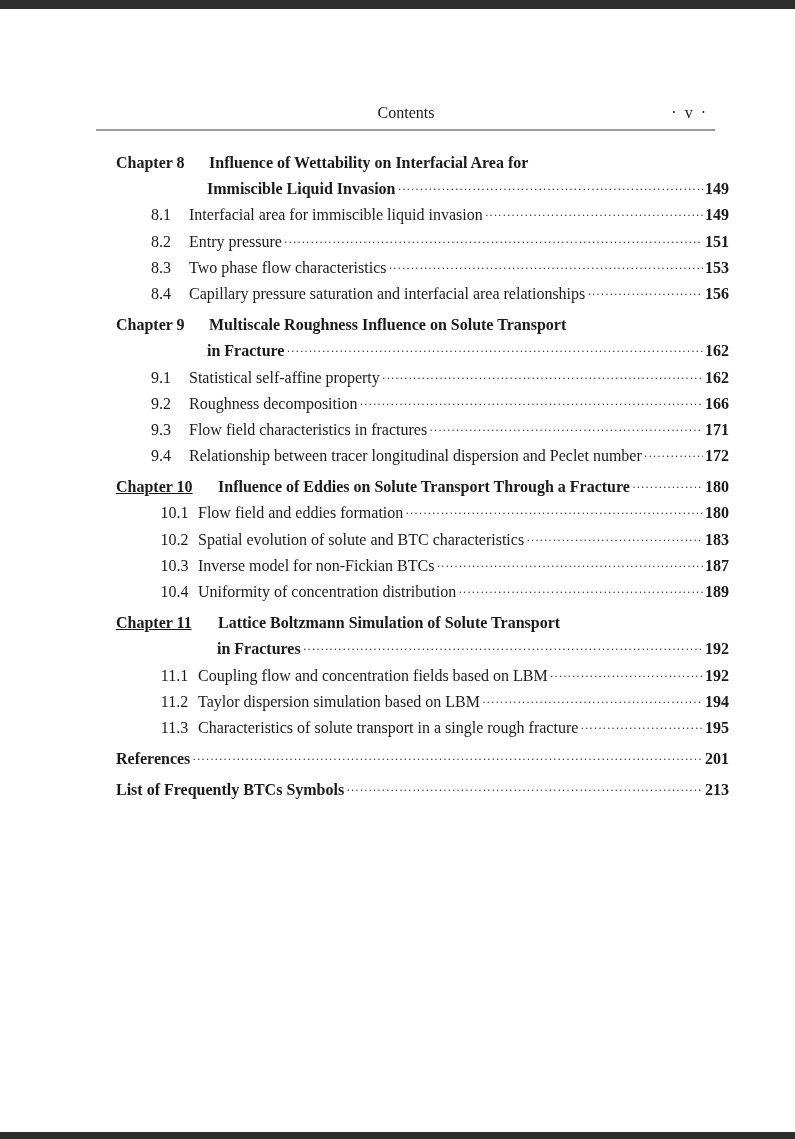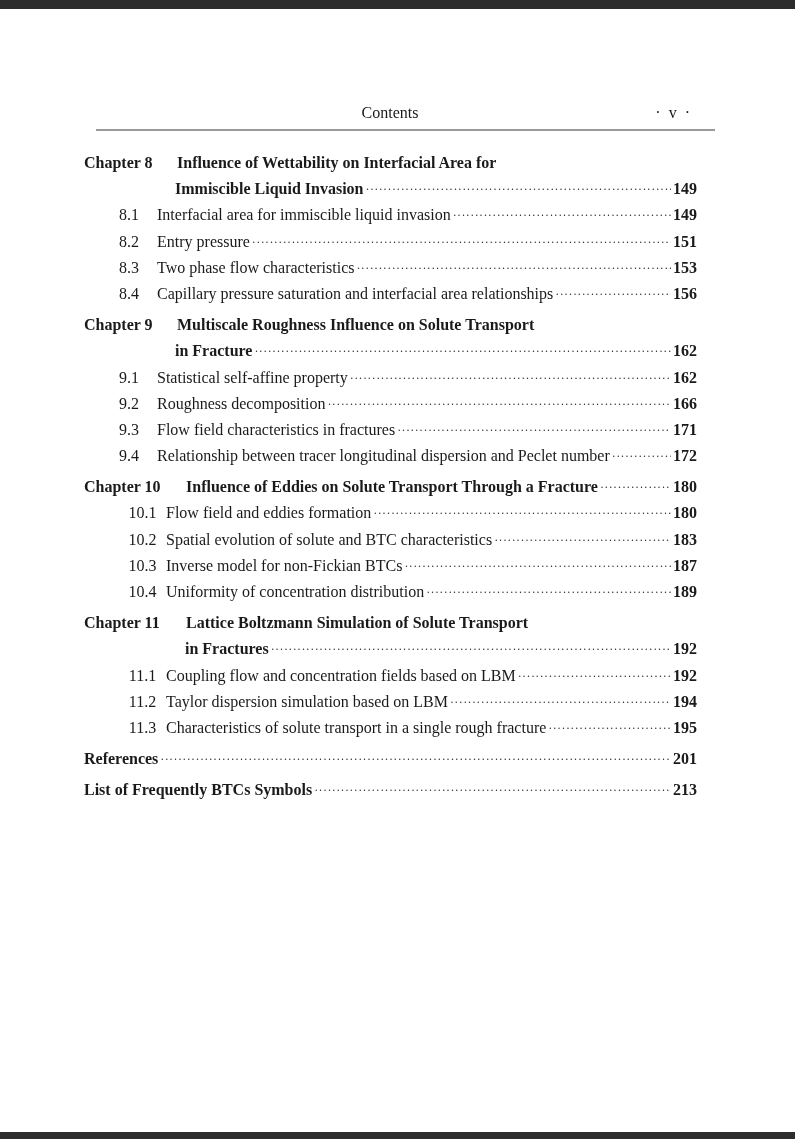--- a/index.html
+++ b/index.html
@@ -2,34 +2,34 @@
 <html><head>
 <meta charset="utf-8">
 <style>
   html, body { margin: 0; padding: 0; }
   body {
     width: 795px; height: 1139px; background: #ffffff; position: relative; overflow: hidden;
     font-family: "Liberation Serif", "DejaVu Serif", serif; color: #1a1a1a;
   }
   .bar-top { position: absolute; left: 0; top: 0; width: 795px; height: 9px; background: #2d2d2d; }
   .bar-bottom { position: absolute; left: 0; top: 1132px; width: 795px; height: 7px; background: #2d2d2d; }
-  .header { position: absolute; left: 80px; top: 104px; width: 620px; height: 24px; }
+  .header { position: absolute; left: 96px; top: 104px; width: 620px; height: 24px; }
   .header-title { position: absolute; left: 0; width: 620px; text-align: center; top: 0; font-size: 16px; }
   .header-page { position: absolute; right: 8px; top: 0; font-size: 16px; letter-spacing: 2px; }
   .rule { position: absolute; left: 96px; top: 129px; width: 619px; height: 2px; background: #9a9a9a; }
-  .toc { position: absolute; left: 84px; top: 150px; width: 613px; }
+  .toc { position: absolute; left: 116px; top: 150px; width: 613px; }
   .row { display: flex; align-items: baseline; height: 26.2px; line-height: 26.2px; font-size: 16px; white-space: nowrap; }
   .row.chap { font-weight: bold; }
   .row.sec .num { width: 38px; display: inline-block; }
   .sec { padding-left: 35px; }
   .sec.wide .num { width: 47px; text-align: center; }
   .chap-cont { padding-left: 91px; }
   .chap-cont.wide { padding-left: 101px; text-align: center; }
   .chap-num { display: inline-block; width: 93px; }
-  .chap-num.wide { width: 102px; }
+  .chap-num.wide { width: 102px; text-decoration: underline; }
   .dots { flex: 1; overflow: hidden; margin: 0 2px 0 2px; position: relative; top: -1px; }
   .dots::before { content: "··································································································································································"; font-weight: normal; letter-spacing: 0.4px; font-size: 12px; color: #333; }
   .pg { font-weight: bold; }
   .gap { height: 5px; }
 </style>
 </head>
 <body>
 
 <div class="bar-top"></div>
 

